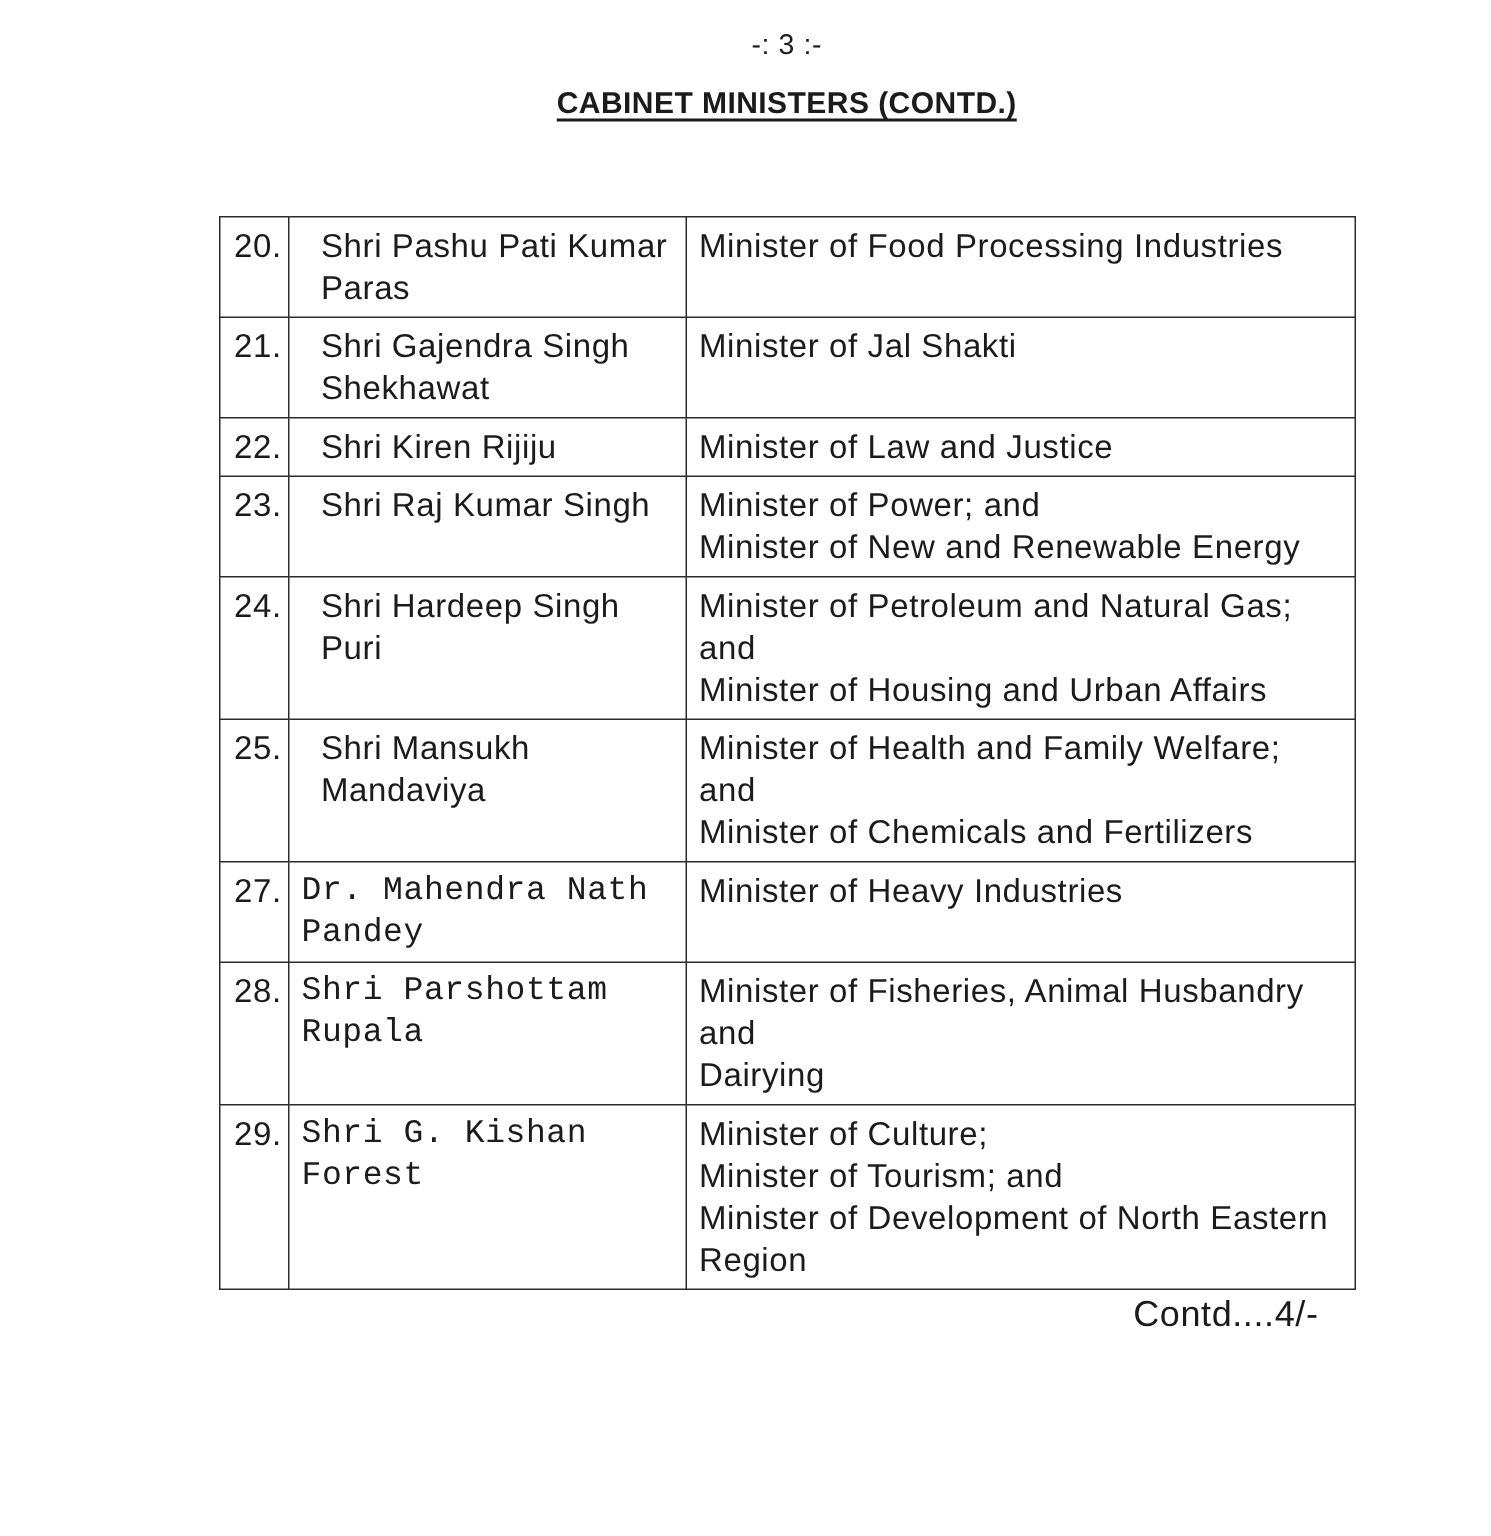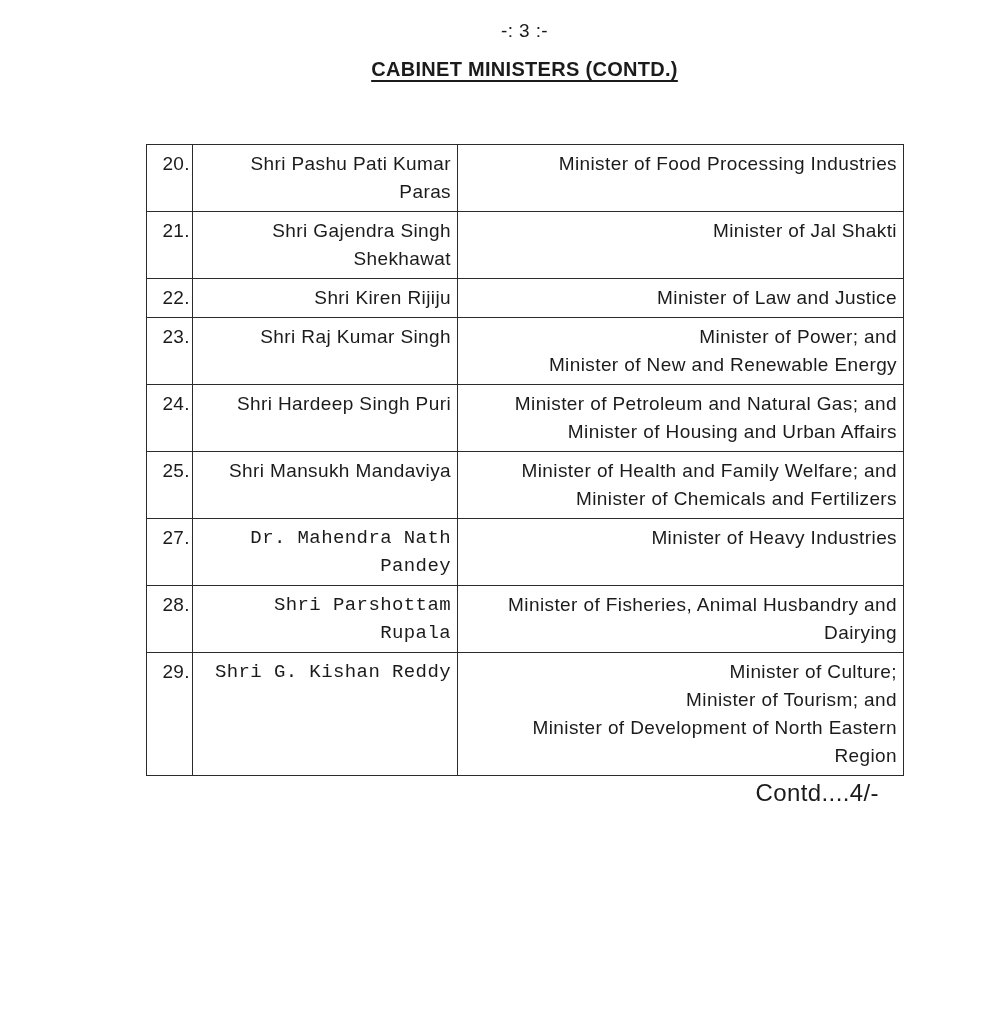--- a/index.html
+++ b/index.html
@@ -46,25 +46,24 @@
     margin: 62px 0 0 146px;
     width: 757px;
     border-collapse: collapse;
     table-layout: fixed;
   }
   table.ministers td {
     border: 1.5px solid #2b2b2b;
     vertical-align: top;
     padding-top: 5px;
     padding-bottom: 5px;
-    font-size: 19px;
+    font-size: 22px;
     line-height: 28px;
     letter-spacing: 0.4px;
     white-space: pre-line;
-    text-align: right;
   }
   td.cell-no {
     width: 46px;
     padding-left: 9px;
     padding-right: 2px;
   }
   td.cell-name {
     width: 265px;
     padding-right: 6px;
   }
@@ -139,21 +138,21 @@
         <td class="cell-portfolio">Minister of Heavy Industries</td>
       </tr>
       <tr>
         <td class="cell-no">28.</td>
         <td class="cell-name pad-sm">Shri Parshottam Rupala</td>
         <td class="cell-portfolio">Minister of Fisheries, Animal Husbandry and
 Dairying</td>
       </tr>
       <tr>
         <td class="cell-no">29.</td>
-        <td class="cell-name pad-sm">Shri G. Kishan Reddy</td>
+        <td class="cell-name pad-sm">Shri G. Kishan Forest</td>
         <td class="cell-portfolio">Minister of Culture;
 Minister of Tourism; and
 Minister of Development of North Eastern
 Region</td>
       </tr>
     </tbody>
   </table>
 
   <div class="footer">Contd....4/-</div>
 

